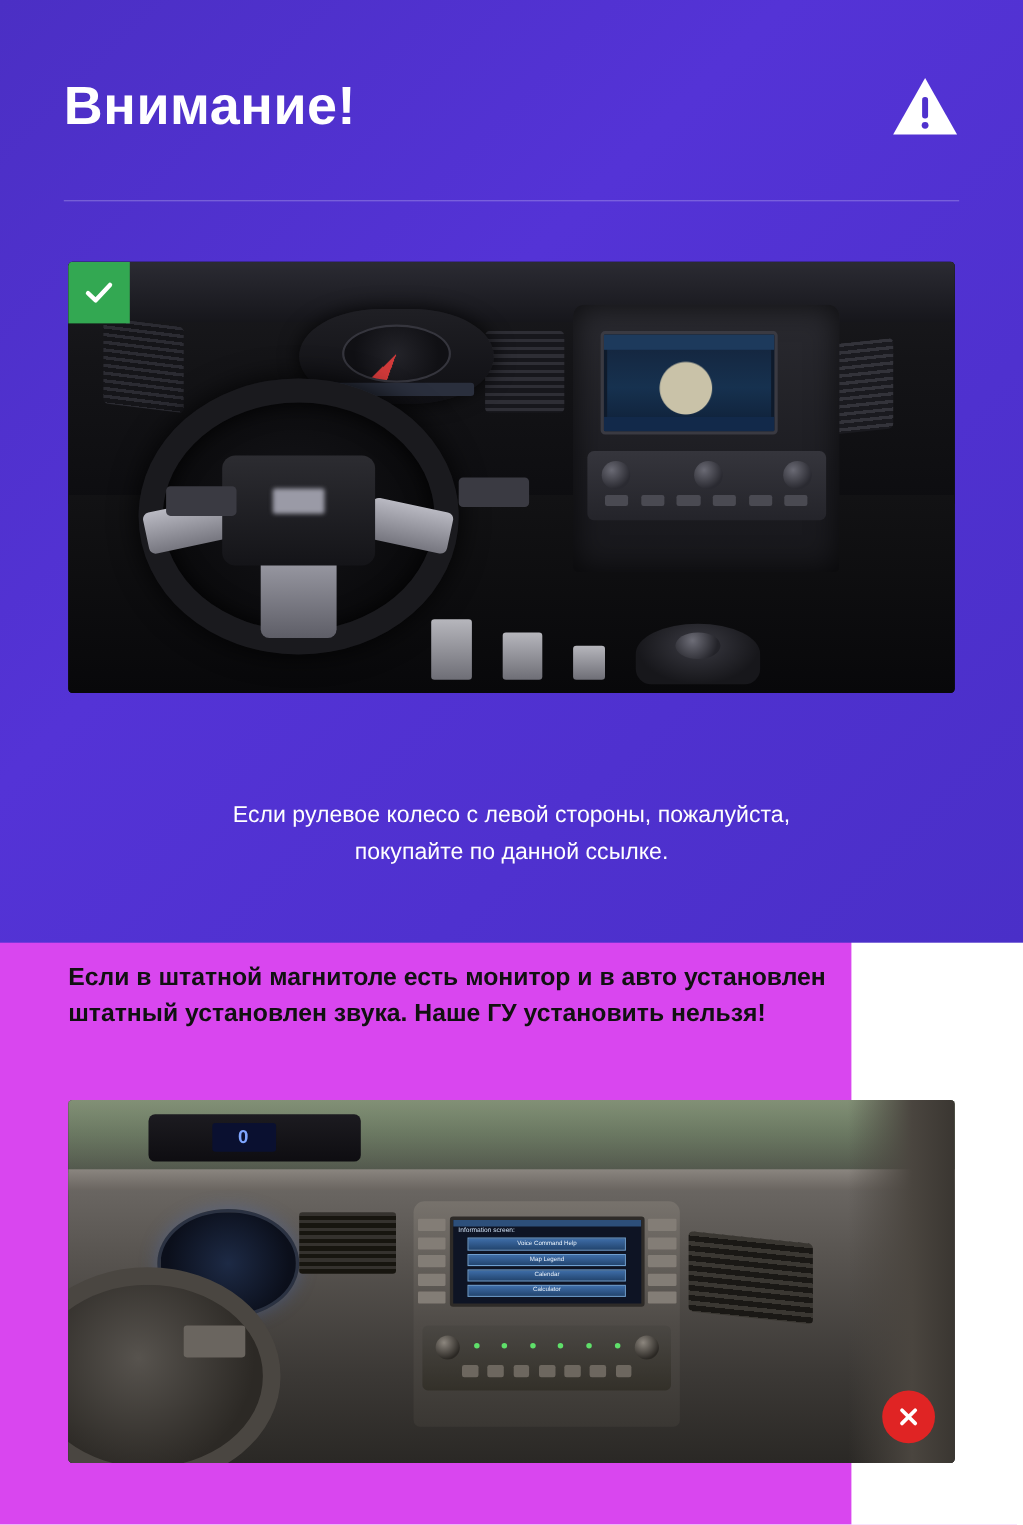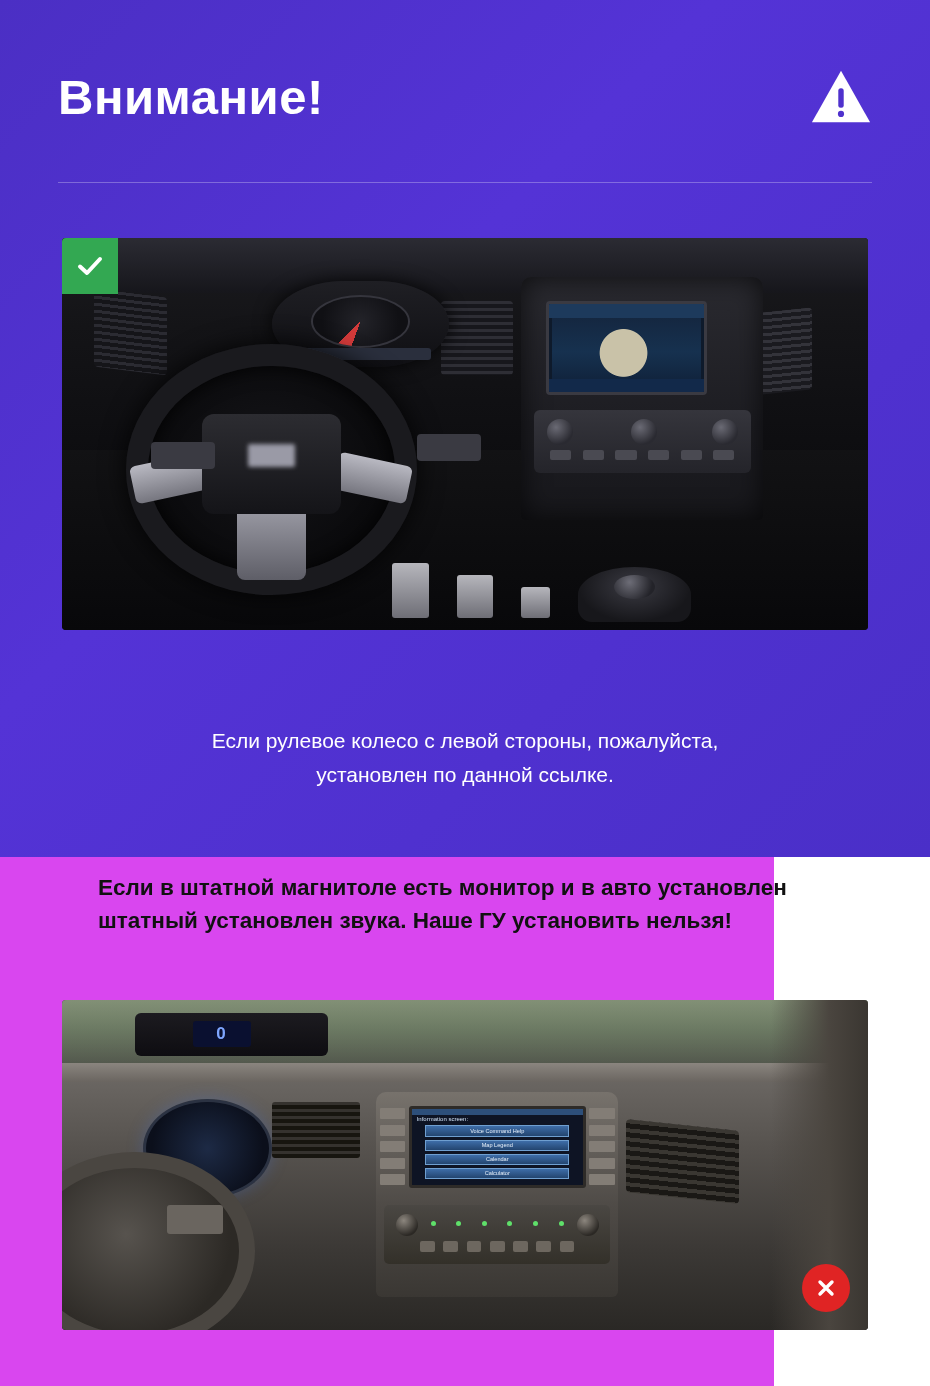--- a/index.html
+++ b/index.html
@@ -264,21 +264,20 @@
 
   
   .white-note {
     position: absolute;
     left: 62px; top: 872px;
     width: 812px;
     color: #111111;
     font-size: 22.5px;
     font-weight: bold;
     line-height: 1.45;
-    margin-left: 36px;
   }
 
   
   .photo2-wrap {
     position: absolute;
     left: 62px; top: 1000px;
     width: 806px;
     height: 330px;
     border-radius: 4px;
     overflow: hidden;
@@ -509,21 +508,21 @@
       <div class="badge-ok">
         <svg viewBox="0 0 30 30" aria-hidden="true">
           <path d="M5 15.5 L12 22 L25 8" stroke="#ffffff" stroke-width="4" fill="none" stroke-linecap="round" stroke-linejoin="round"></path>
         </svg>
       </div>
     </div>
 
 
     <div class="caption">
       <div>Если рулевое колесо с левой стороны, пожалуйста,</div>
-      <div>установлен по данной ссылке.</div>
+      <div>покупайте по данной ссылке.</div>
     </div>
   </div>
 
   <div class="white-note">
     <div>Если в штатной магнитоле есть монитор и в авто установлен</div>
     <div>штатный установлен звука. Наше ГУ установить нельзя!</div>
   </div>
 
   <div class="photo2-wrap">
     <div class="p2-sky"></div>

